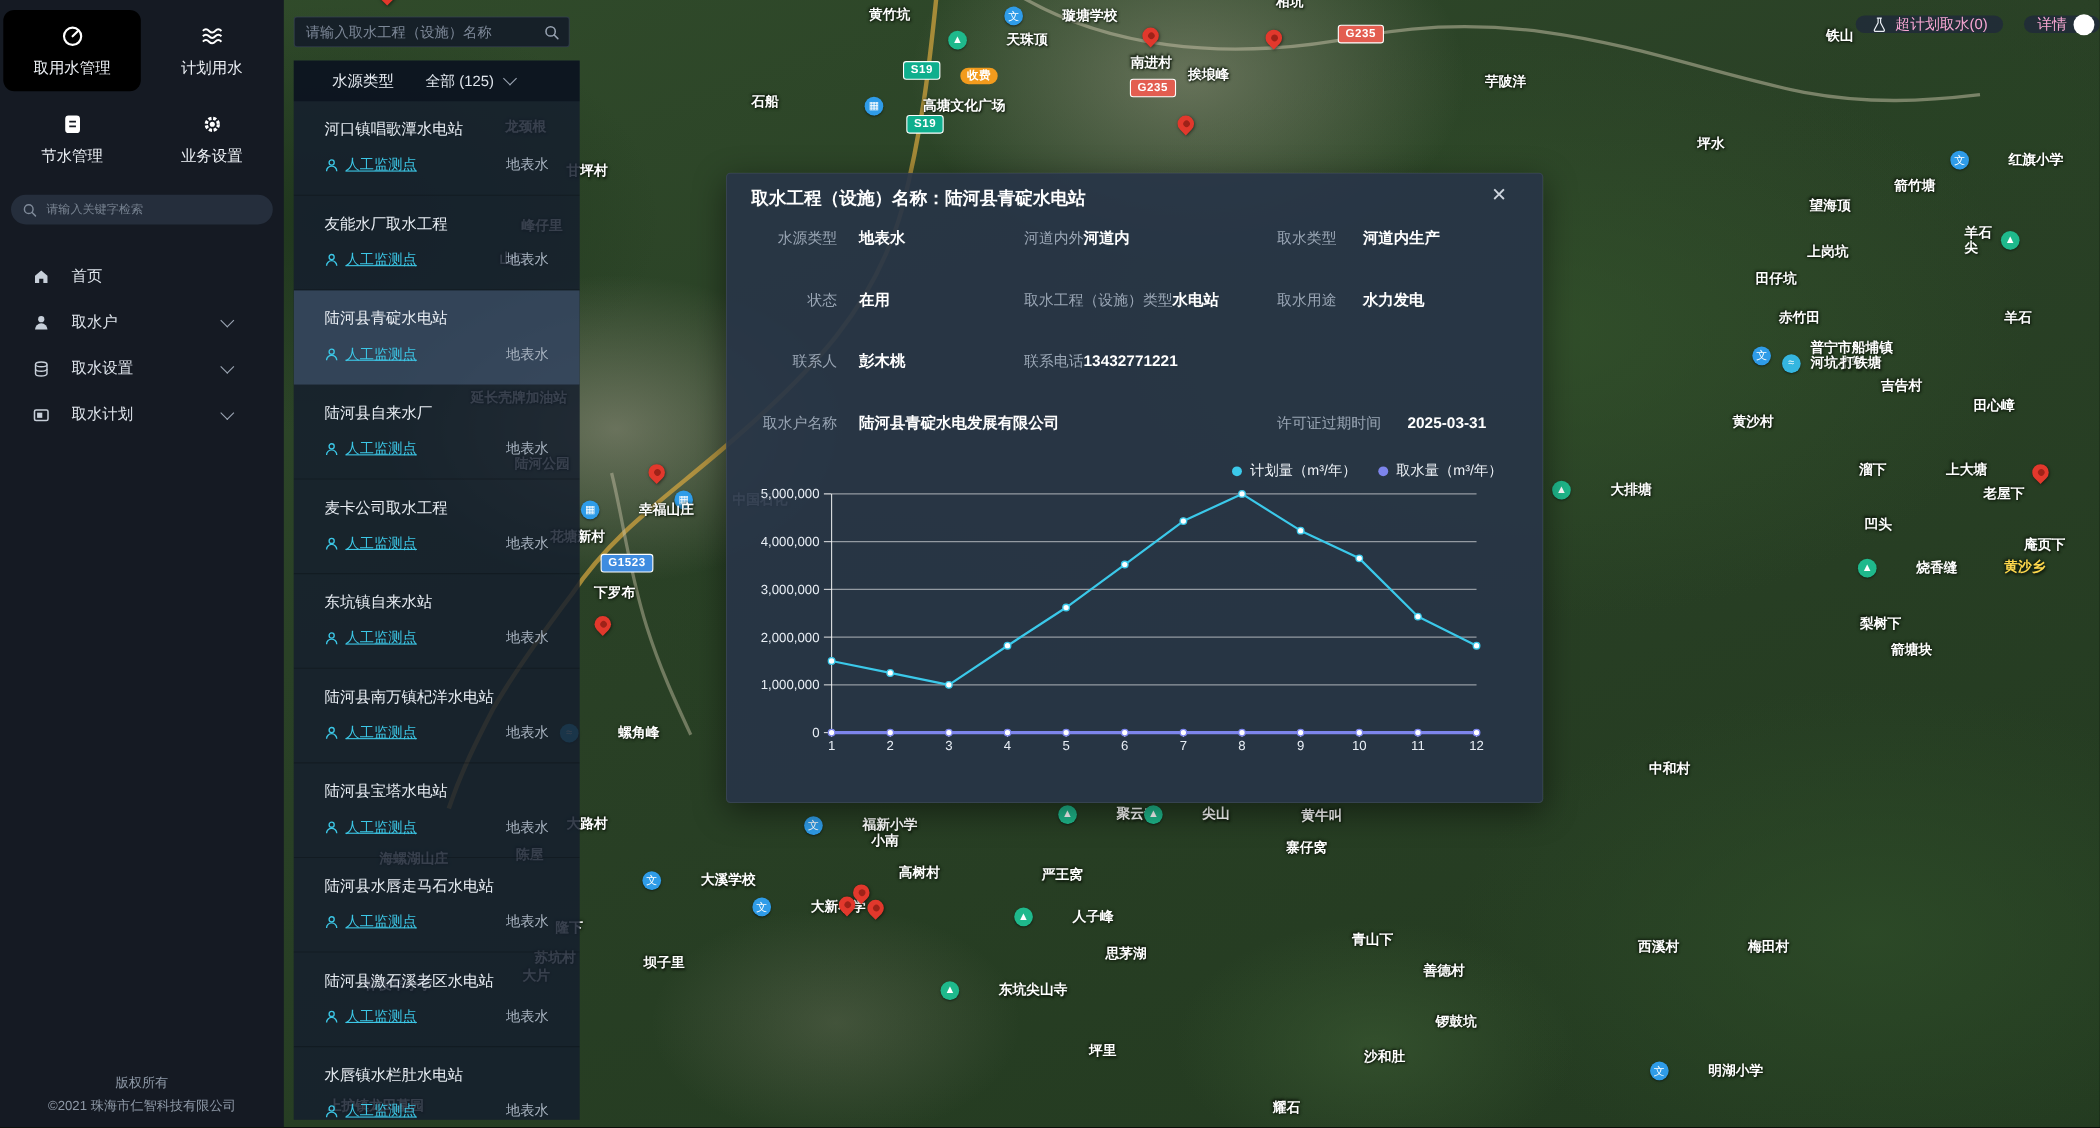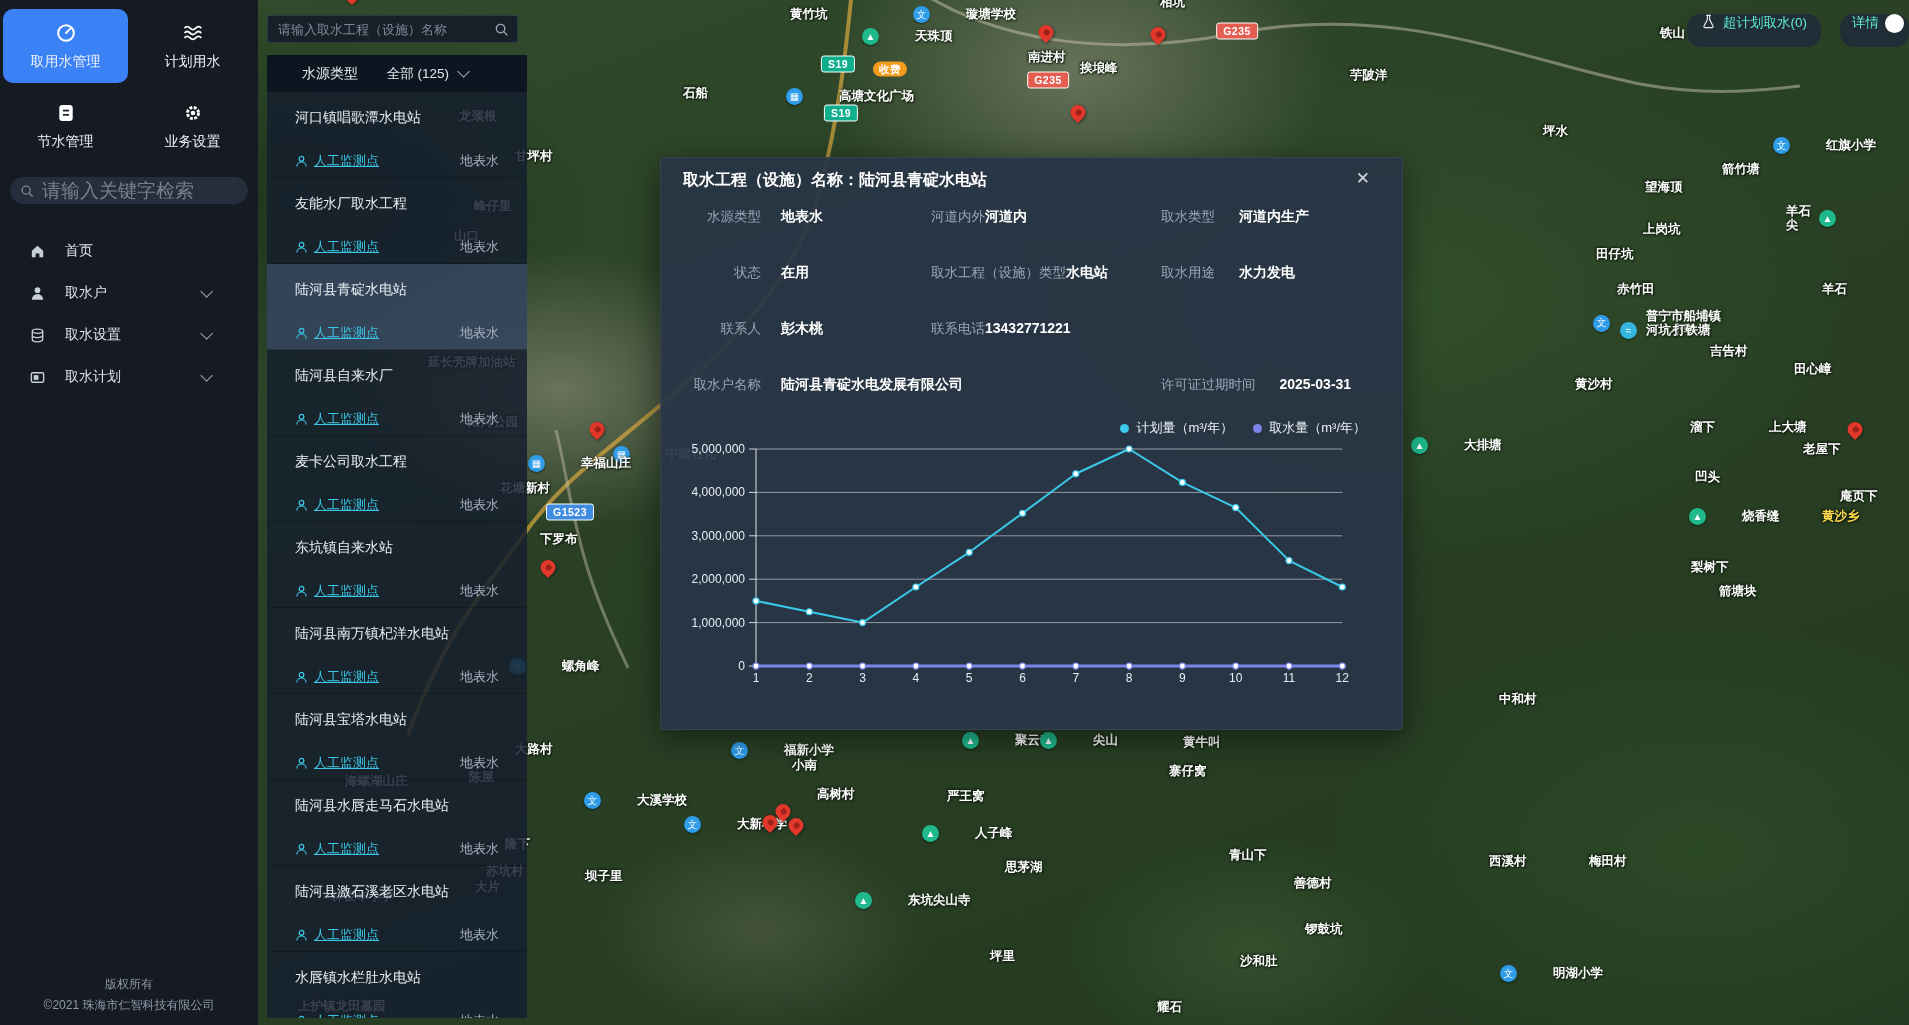--- a/index.html
+++ b/index.html
@@ -42,38 +42,38 @@
   .poi .lbl { font-size:12.5px; font-weight:700; color:#fff; white-space:pre-line; line-height:1.15;
     text-shadow:0 0 3px #1b2a18, 1px 1px 2px #0e170c;padding-left:32px; }
   .badge { position:absolute; transform:translate(-50%,-50%); font-size:10.5px; font-weight:700;
     color:#fff; padding:1px 6px; border-radius:3px; line-height:13px; letter-spacing:.5px; }
   .badge.k-s { background:#0faf8e; border:1px solid #fff; }
   .badge.k-g { background:#e35d50; border:1px solid #fff; }
   .badge.k-b { background:#3f8ce0; border:1px solid #fff; }
   .badge.k-t { background:#f29b1d; border-radius:8px; }
 
   
-  .pill { position:absolute; top:14px; height:33px; background:rgba(32,42,58,.85); border-radius:14px;
-    display:flex; color:#5eead4; font-size:13.5px; cursor:pointer; z-index:12; }
+  .pill { position:absolute; top:14px; height:16px; background:rgba(32,42,58,.85); border-radius:14px;
+    display:flex; align-items:center; color:#f9a8d4; font-size:13.5px; cursor:pointer; z-index:12; }
   #over-plan { left:1687px; padding:0 14px; gap:7px; }
   #detail-toggle { left:1840px; padding:0 5px 0 12px; gap:6px; }
   #detail-toggle .knob { width:19px; height:19px; border-radius:50%; background:#fff; }
   .pill svg { width:15px; height:15px; color:#e8edf3; }
 
   
   #sidebar { position:absolute; left:0; top:0; width:258px; height:1025px; background:#151a23; z-index:10; }
   #tiles { display:grid; grid-template-columns:1fr 1fr; grid-template-rows:74px 62px; gap:12px 2px; padding:9px 3px 0; }
   .tile { display:flex; flex-direction:column; align-items:center; justify-content:center; gap:9px;
     color:#eef2f7; font-size:14px; border-radius:10px; cursor:pointer; }
-  .tile.active { background:#3b82f6; }
+  .tile.active { background:#000000; }
   .tile svg { width:22px; height:22px; color:#fff; }
   #s-search { margin:20px 10px 0; height:27px; border-radius:14px; background:#252e3c;
     display:flex; align-items:center; padding:0 10px; gap:8px; }
   #s-search svg { width:14px; height:14px; color:#7f8a99; flex:0 0 auto; }
-  #s-search input { flex:1; background:transparent; border:0; outline:none; color:#cfd6e0; font-size:19px; }
+  #s-search input { flex:1; background:transparent; border:0; outline:none; color:#cfd6e0; font-size:11px; }
   #s-search input::placeholder { color:#76818f; }
   #menu { margin-top:26px; }
   .m-item { height:42px; margin:0 6px; padding:0 10px 0 23px; display:flex; align-items:center; gap:19px;
     color:#dfe5ec; font-size:14px; border-radius:4px; cursor:pointer; }
   .m-item.active { background:#3b79f3; color:#fff; }
   .m-item svg { width:17px; height:17px; color:#c7cfd9; flex:0 0 auto; }
   .m-item.active svg { color:#fff; }
   .chev { margin-left:auto; margin-right:33px; width:9px; height:9px; border-right:1.6px solid #9aa4b2;
     border-bottom:1.6px solid #9aa4b2; transform:rotate(45deg) translateY(-3px); }
   #foot { position:absolute; bottom:10px; width:100%; text-align:center; font-size:12px;
@@ -87,21 +87,21 @@
   #p-search input { flex:1; background:transparent; border:0; outline:none; color:#cfd6e0; font-size:13px; min-width:0; }
   #p-search input::placeholder { color:#7d8898; }
   #p-search svg { width:15px; height:15px; color:#98a3b2; }
   #p-body { position:absolute; top:55px; left:0; right:0; bottom:0; background:rgba(21,31,46,.85); overflow:hidden; }
   #filter { height:37px; background:rgba(10,17,28,.75); display:flex; align-items:center;
     padding:0 28px 0 35px; color:#e8edf3; font-size:14px; cursor:pointer; }
   #filter .fv { margin-left:auto; color:#dfe5ec; font-size:13.5px; display:flex; align-items:center; gap:8px; }
   #station-list .item { height:86px; padding:15px 28px 0; border-bottom:1px solid rgba(0,0,0,.22); cursor:pointer; }
   #station-list .item.sel { background:rgba(74,96,126,.55); }
   .item .name { font-size:14px; color:#e9eef4; line-height:20px; white-space:nowrap; }
-  .item .sub { margin-top:25px; display:flex; align-items:center; }
+  .item .sub { margin-top:14px; display:flex; align-items:center; }
   .item .tag { color:#3cc7e6; font-size:13px; text-decoration:underline; display:flex; gap:6px; align-items:center; }
   .item .tag svg { width:13px; height:13px; }
   .item .wtype { margin-left:auto; color:#a9b4c1; font-size:13px; }
 
   
   #modal { position:absolute; left:660px; top:157px; width:743px; height:573px;
     background:rgba(40,53,71,.93); border:1px solid rgba(255,255,255,.07); border-radius:4px;
     box-shadow:0 8px 30px rgba(0,0,0,.45); z-index:20; }
   #m-title { position:absolute; left:22px; top:12px; font-size:16px; color:#fff; font-weight:600; }
   #m-close { position:absolute; right:32px; top:10px; font-size:17px; color:#cfd6df; cursor:pointer; font-weight:400; }

